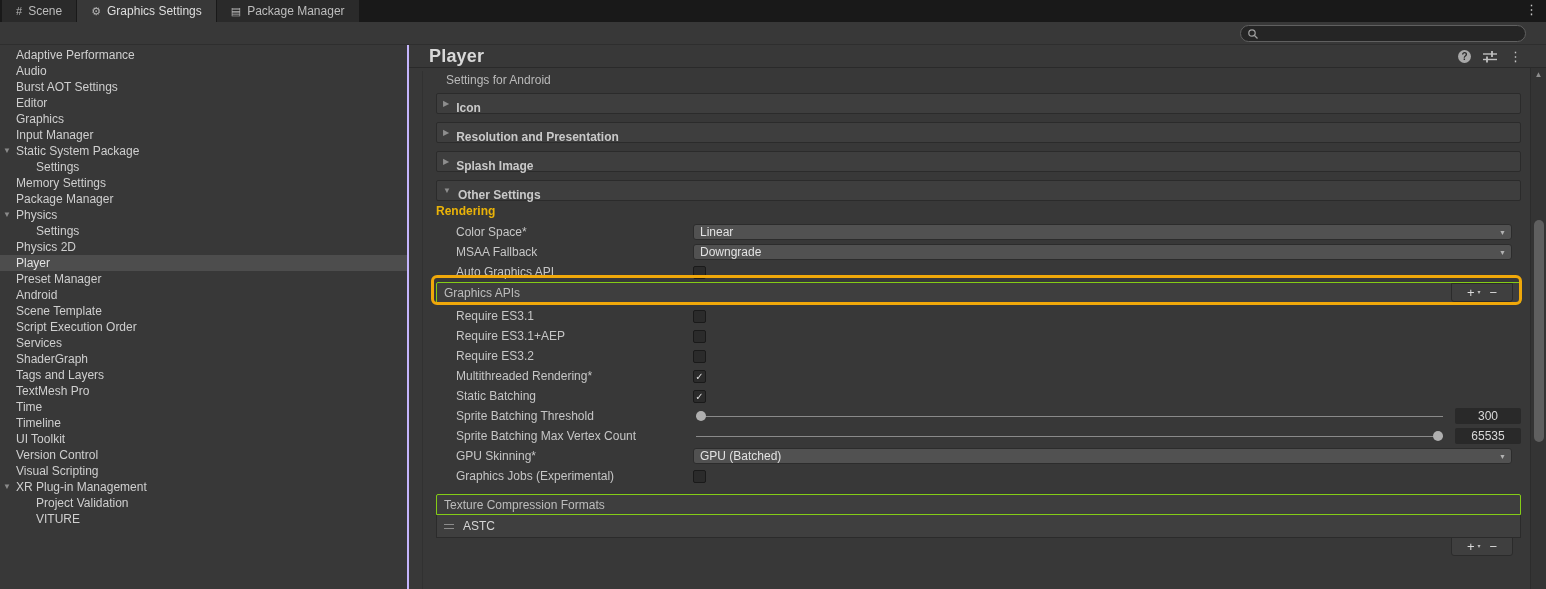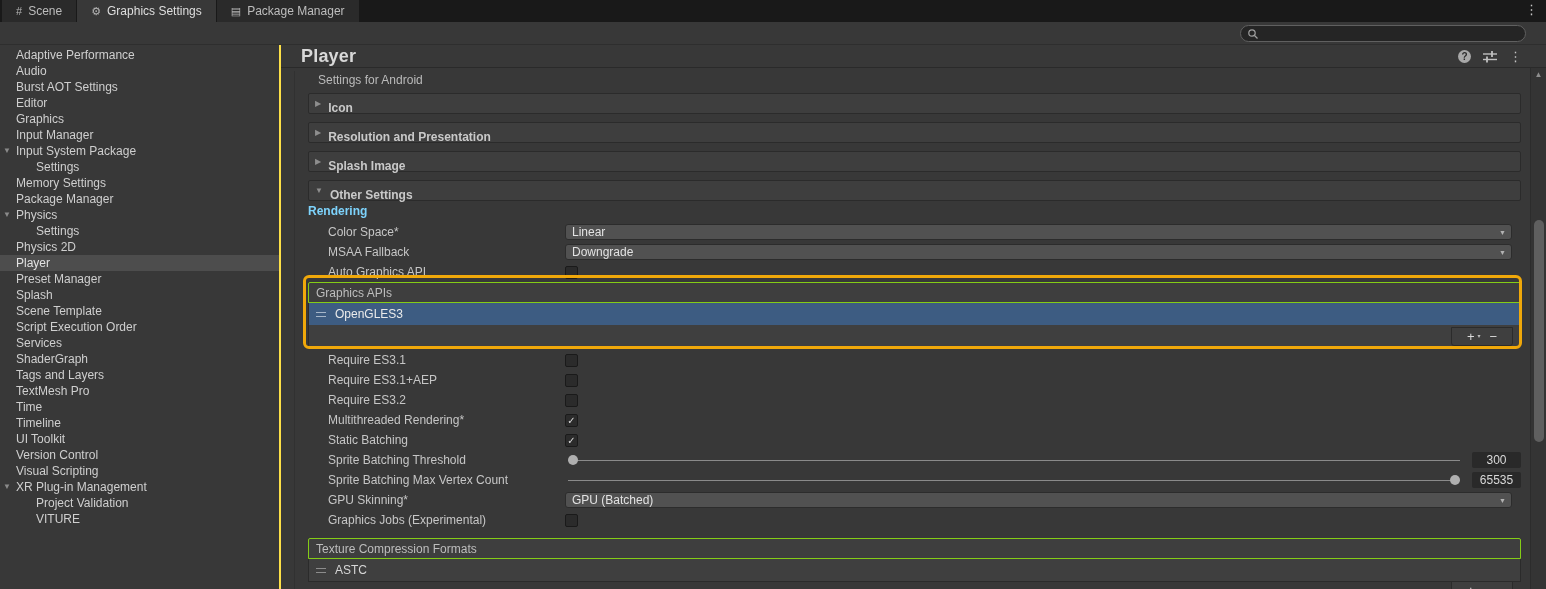--- a/index.html
+++ b/index.html
@@ -14,21 +14,21 @@
   .tab .ticon { font-size: 11px; color: #b5b5b5; }
   .tab-kebab { position: absolute; right: 8px; top: 2px; color: #c8c8c8; font-size: 13px; }
 
   
   .toolbar { position: absolute; top: 22px; left: 0; right: 0; height: 23px; background: #383838; border-bottom: 1px solid #2e2e2e; }
   .search { position: absolute; right: 20px; top: 3px; width: 286px; height: 17px; background: #252525; border: 1px solid #606060; border-radius: 9px; display: flex; align-items: center; padding-left: 6px; }
   .search input { background: transparent; border: none; outline: none; color: #ddd; font-family: inherit; font-size: 11px; flex: 1; }
 
   
   .content { position: absolute; top: 45px; left: 0; right: 0; bottom: 0; display: flex; }
-  .sidebar { width: 281px; border-right: 2px solid #fde047; background: #383838; padding-top: 2px; overflow: hidden; }
+  .sidebar { width: 409px; border-right: 2px solid #c4b5fd; background: #383838; padding-top: 2px; overflow: hidden; }
   .side-item { position: relative; height: 16px; line-height: 16px; padding-left: 16px; color: #cfcfcf; white-space: nowrap; }
   .side-item.indent { padding-left: 36px; }
   .side-item.selected { background: #4d4d4d; color: #e2e2e2; }
   .side-item .fold { position: absolute; left: 3px; top: 0; font-size: 8px; color: #8a8a8a; }
 
   .main { position: relative; flex: 1; }
   .main-header { height: 23px; border-bottom: 1px solid #2a2a2a; display: flex; align-items: center; padding-left: 20px; position: relative; }
   .main-header h1 { font-size: 18px; font-weight: bold; color: #d8d8d8; letter-spacing: 0.2px; }
   .hicons { position: absolute; right: 24px; top: 4px; display: flex; align-items: center; gap: 12px; }
   .help-badge { width: 13px; height: 13px; border-radius: 50%; background: #a8a8a8; color: #2c2c2c; font-size: 10px; font-weight: bold; display: flex; align-items: center; justify-content: center; }
@@ -38,21 +38,21 @@
   .indent-line { position: absolute; left: 13px; top: 3px; bottom: 0; width: 1px; background: #313131; }
   .platform-label { margin: 5px 9px 0 37px; height: 16px; color: #bababa; }
 
   
   .secbox { margin: 0 9px 8px 27px; height: 21px; background: #3e3e3e; border: 1px solid #2b2b2b; border-radius: 2px; display: flex; align-items: center; padding-left: 6px; gap: 7px; }
   .secbox:first-of-type { margin-top: 4px; }
   .secbox .arrow { font-size: 8px; color: #8e8e8e; }
   .secbox .sectitle { font-weight: bold; color: #c9c9c9; margin-top: 8px; }
   #other-settings-box { margin-bottom: 0; }
 
-  .subhead { margin: 3px 9px 0 27px; height: 16px; font-weight: bold; color: #7dd3fc; }
+  .subhead { margin: 3px 9px 0 27px; height: 16px; font-weight: bold; color: #eab308; }
 
   
   .frow { display: flex; align-items: center; height: 16px; margin: 4px 9px 0 27px; }
   .frow .flabel { width: 257px; padding-left: 20px; color: #c6c6c6; white-space: nowrap; }
   .dropdown { flex: 1; height: 16px; background: #515151; border: 1px solid #2c2c2c; border-radius: 3px; display: flex; align-items: center; padding: 0 6px; color: #e2e2e2; position: relative; }
   .dropdown .caret { position: absolute; right: 5px; font-size: 7px; color: #b2b2b2; }
   .checkbox { width: 13px; height: 13px; background: #2b2b2b; border: 1px solid #1a1a1a; border-radius: 2px; color: #d9d9d9; font-size: 10px; line-height: 11px; text-align: center; }
 
   
   .listwrap { position: relative; margin: 2px 9px 0 27px; }
@@ -72,21 +72,21 @@
   .highlight-box { position: absolute; left: -5px; right: -1px; top: -7px; bottom: -2px; border: 3px solid #f0a80a; border-radius: 6px; pointer-events: none; z-index: 5; }
 
   #toggles .frow:first-child { margin-top: 5px; }
 
   
   .slider { flex: 1; position: relative; height: 16px; margin: 0 12px 0 3px; }
   .slider .track { position: absolute; top: 8px; left: 0; right: 0; height: 1px; background: #8a8a8a; }
   .slider .knob { position: absolute; top: 3px; width: 10px; height: 10px; border-radius: 50%; background: #afafaf; }
   .slider .knob.at-left { left: 0; }
   .slider .knob.at-right { right: 0; }
-  .valbox { width: 49px; height: 16px; background: #292929; border-radius: 2px; color: #d9d9d9; display: flex; align-items: center; justify-content: center; }
+  .valbox { width: 66px; height: 16px; background: #292929; border-radius: 2px; color: #d9d9d9; display: flex; align-items: center; justify-content: center; }
 
   #texture-wrap { margin-top: 10px; }
   #tc-body { height: 23px; }
 
   
   .vscroll { position: absolute; right: 0; top: 23px; bottom: 0; width: 16px; background: #343434; border-left: 1px solid #2c2c2c; }
   .vscroll .up { position: absolute; top: 2px; left: 0; right: 0; text-align: center; font-size: 8px; color: #8e8e8e; }
   .vscroll .thumb { position: absolute; left: 3px; width: 10px; border-radius: 5px; background: #5f5f5f; top: 152px; height: 222px; }
 </style>
 </head>
@@ -122,30 +122,30 @@
 
   <div class="content">
 
     <div class="sidebar" id="sidebar">
         <div class="side-item"><span>Adaptive Performance</span></div>
         <div class="side-item"><span>Audio</span></div>
         <div class="side-item"><span>Burst AOT Settings</span></div>
         <div class="side-item"><span>Editor</span></div>
         <div class="side-item"><span>Graphics</span></div>
         <div class="side-item"><span>Input Manager</span></div>
-        <div class="side-item"><span class="fold">▼</span><span>Input System Package</span></div>
+        <div class="side-item"><span class="fold">▼</span><span>Static System Package</span></div>
         <div class="side-item indent"><span>Settings</span></div>
         <div class="side-item"><span>Memory Settings</span></div>
         <div class="side-item"><span>Package Manager</span></div>
         <div class="side-item"><span class="fold">▼</span><span>Physics</span></div>
         <div class="side-item indent"><span>Settings</span></div>
         <div class="side-item"><span>Physics 2D</span></div>
         <div class="side-item selected"><span>Player</span></div>
         <div class="side-item"><span>Preset Manager</span></div>
-        <div class="side-item"><span>Splash</span></div>
+        <div class="side-item"><span>Android</span></div>
         <div class="side-item"><span>Scene Template</span></div>
         <div class="side-item"><span>Script Execution Order</span></div>
         <div class="side-item"><span>Services</span></div>
         <div class="side-item"><span>ShaderGraph</span></div>
         <div class="side-item"><span>Tags and Layers</span></div>
         <div class="side-item"><span>TextMesh Pro</span></div>
         <div class="side-item"><span>Time</span></div>
         <div class="side-item"><span>Timeline</span></div>
         <div class="side-item"><span>UI Toolkit</span></div>
         <div class="side-item"><span>Version Control</span></div>
@@ -215,26 +215,20 @@
         <div class="frow">
           <span class="flabel">Auto Graphics API</span>
           <span class="checkbox"></span>
         </div>
 
         <div class="listwrap" id="graphics-wrap">
           <div class="highlight-box"></div>
           <div class="listhead">
             <span>Graphics APIs</span>
           </div>
-          <div class="listbody" id="ga-body">
-            <div class="listrow selected">
-              <span class="draghandle"></span>
-              <span>OpenGLES3</span>
-            </div>
-          </div>
           <div class="listfoot" id="ga-foot">
             <span class="lfbtn"><span>+</span><span class="addcaret">▾</span></span>
             <span class="lfbtn">−</span>
           </div>
         </div>
 
         <div id="toggles">
             <div class="frow">
               <span class="flabel">Require ES3.1</span>
               <span class="checkbox"></span>

